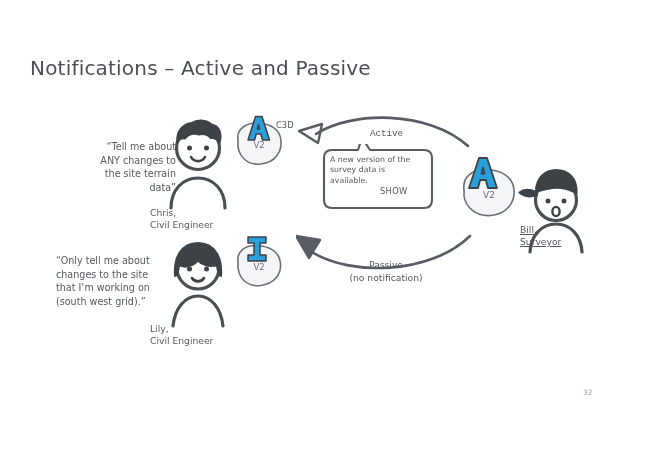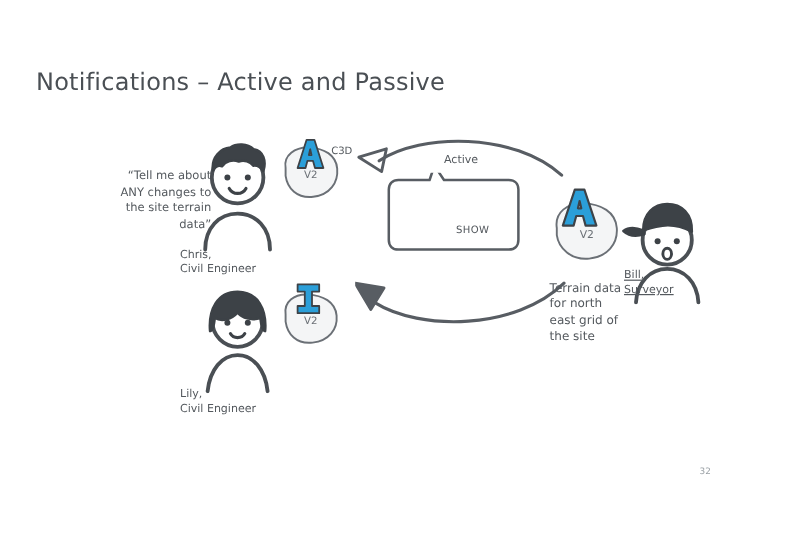--- a/index.html
+++ b/index.html
@@ -86,20 +86,21 @@
     color: #54595e;
     letter-spacing: 0.3px;
     text-align: right;
   }
   #label-active {
     position: absolute;
     left: 370px;
     top: 128px;
     font-size: 9.2px;
     color: #54595e;
+    font-family: Liberation Mono, monospace;
   }
   #label-passive {
     position: absolute;
     left: 326px;
     top: 259px;
     width: 120px;
     text-align: center;
     font-size: 9.2px;
     line-height: 12.6px;
     color: #54595e;
@@ -128,20 +129,24 @@
 
 <div id="slide">
 
   <div id="title">Notifications – Active and Passive</div>
 
   <div class="quote" id="quote-chris">“Tell me about
 ANY changes to
 the site terrain
 data”</div>
 
+  <div class="quote" id="quote-lily">“Only tell me about
+changes to the site
+that I’m working on
+(south west grid).”</div>
 
   <div class="figure" id="fig-chris">
     <svg width="72" height="96" viewBox="0 0 72 96">
       <g fill="none" stroke="#4a4f54" stroke-width="3.2" stroke-linecap="round" stroke-linejoin="round">
 
         <circle cx="36" cy="34" r="21.5"></circle>
 
         <path d="M9 94 C9 76 20.5 64 36 64 C51.5 64 63 76 63 94"></path>
       </g>
 
@@ -218,40 +223,41 @@
       <path d="M0 124 L24 128 L13 146 Z" fill="#585d63" stroke="#585d63" stroke-width="2.4" stroke-linejoin="round"></path>
     </svg>
   </div>
 
   <div id="bubble">
     <svg width="120" height="72" viewBox="0 0 120 72">
       <path d="M6 14 C6 9 9 6 14 6 L40 6 L44 -6 L52 6 L106 6 C111 6 114 9 114 14
                L114 56 C114 61 111 64 106 64 L14 64 C9 64 6 61 6 56 Z" fill="#ffffff" stroke="#585d63" stroke-width="2.1" stroke-linejoin="round"></path>
     </svg>
   </div>
+  <div id="bubble-text">A new version of the
+survey data is
+available.</div>
   <div id="bubble-action">SHOW</div>
 
   <div id="label-active">Active</div>
+  <div id="label-passive">Passive
+(no notification)</div>
 
   <div class="applogo" id="logo-bill">
     <svg width="70" height="74" viewBox="0 0 70 74">
       <path d="M8 34 C6 21 17 13 30 13.5 C45 14 57 20.5 58 34
                C59 47.5 50 58 35 59.5 C20 61 9.5 51 8 40 Z" fill="#f4f5f6" stroke="#6b7076" stroke-width="1.6" stroke-linejoin="round"></path>
       <g transform="translate(3,-1)">
         <path d="M10 33 L20 3 L28 3 L38 33 L29 33 L26.8 25 L21.2 25 L19 33 Z
                  M22.6 18.6 L25.4 18.6 L24 12.6 Z" fill="#2b9fd9" stroke="#3d4247" stroke-width="1.8" stroke-linejoin="round"></path>
       </g>
       <text x="33" y="42" font-family="DejaVu Sans, sans-serif" font-size="9" fill="#6b7076" text-anchor="middle">V2</text>
     </svg>
   </div>
 
-  <div id="terrain-note">Terrain data
-for north
-east grid of
-the site</div>
 
   <div class="figure" id="fig-bill">
     <svg width="76" height="90" viewBox="0 0 76 90">
       <g fill="none" stroke="#4a4f54" stroke-width="3.2" stroke-linecap="round" stroke-linejoin="round">
         <circle cx="40" cy="36" r="20.5"></circle>
         <path d="M14 88 C15 71 26 60 40 60 C54 60 65 71 66 88"></path>
       </g>
 
       <path d="M20 28 C20 14 29 6 40 6 C52 6 61 14 60.5 29
                C52 24.5 44 23 36 24 C30 25 24.5 26 20 28 Z" fill="#3d4247" stroke="#3d4247" stroke-width="2.2" stroke-linejoin="round"></path>

